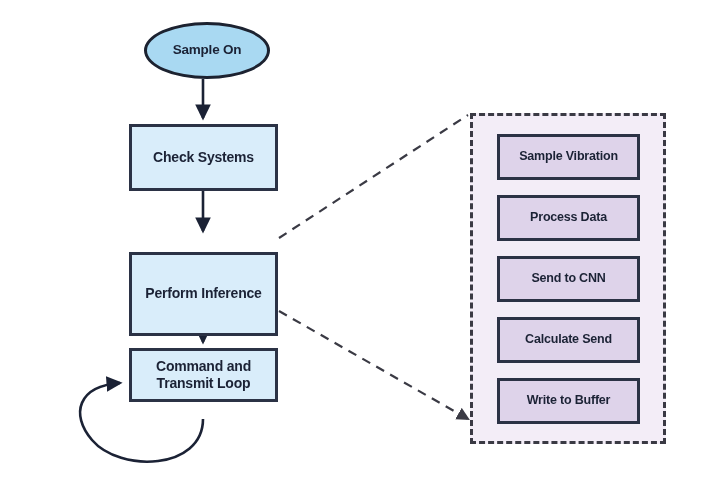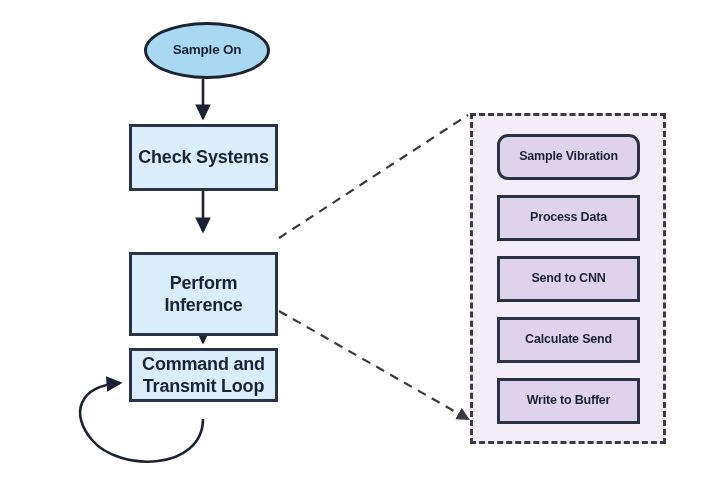--- a/index.html
+++ b/index.html
@@ -30,21 +30,21 @@
     text-align: center;
     box-sizing: border-box;
     color: #1b2235;
     font-weight: bold;
     line-height: 1.25;
     letter-spacing: -0.2px;
   }
   .flow-box {
     background: #d9edfa;
     border: 3px solid #2b3245;
-    font-size: 18px;
+    font-size: 14px;
     justify-content: center;
   }
   .start-ellipse {
     background: #a9d9f2;
     border: 3px solid #1c2230;
     border-radius: 50%;
     font-size: 13.5px;
   }
   .sub-box {
     background: #ded3ea;
@@ -97,21 +97,21 @@
     <span>Perform Inference</span>
   </div>
 
   <div class="node flow-box" style="left:129px; top:348px; width:149px; height:54px; flex-direction:column;">
     <span>Command and</span>
     <span>Transmit Loop</span>
   </div>
 
   <div class="group-panel" style="left:470px; top:113px; width:196px; height:331px;"></div>
 
-  <div class="node sub-box" style="left:497px; top:134px; width:143px; height:46px;border-radius:11px;">
+  <div class="node sub-box" style="left:497px; top:134px; width:143px; height:46px;">
     <span>Sample Vibration</span>
   </div>
 
   <div class="node sub-box" style="left:497px; top:195px; width:143px; height:46px;">
     <span>Process Data</span>
   </div>
 
   <div class="node sub-box" style="left:497px; top:256px; width:143px; height:46px;">
     <span>Send to CNN</span>
   </div>

